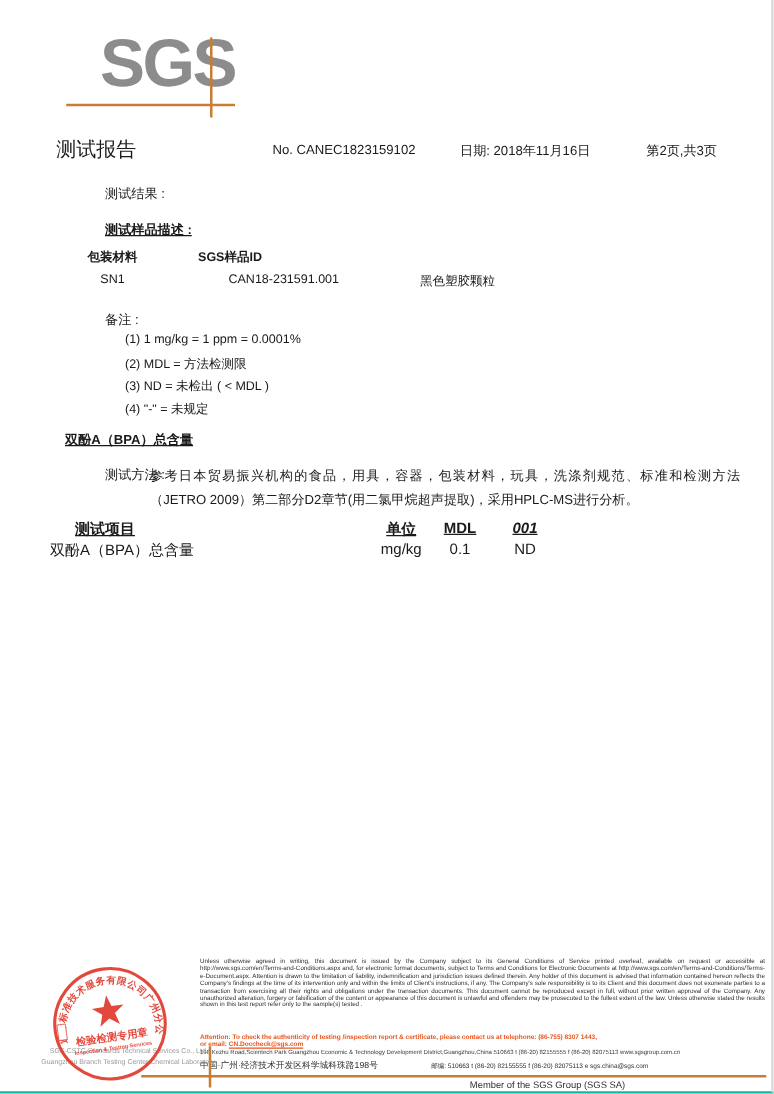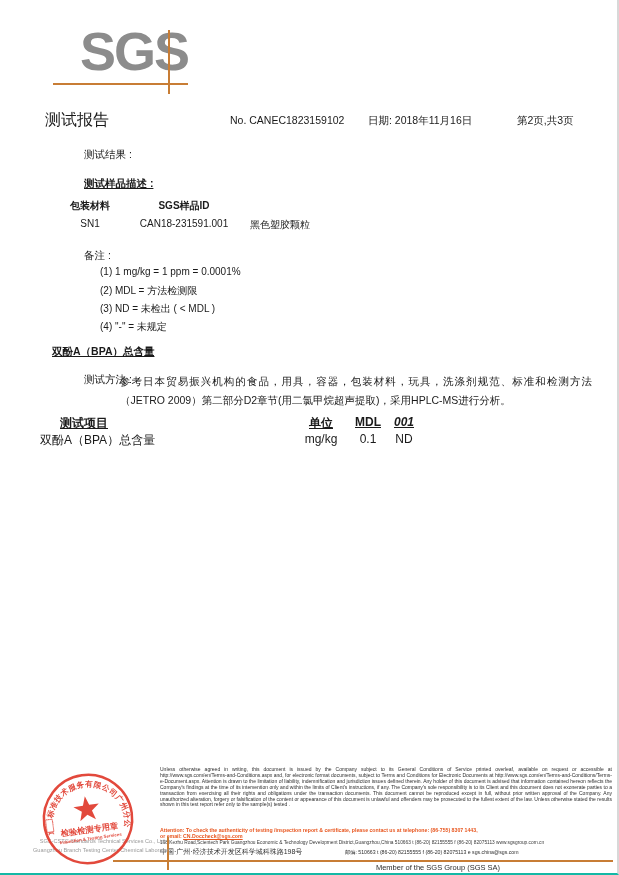--- a/index.html
+++ b/index.html
@@ -22,52 +22,52 @@
   
   .sgs-logo {
     left: 80px; top: 24px;
     font-size: 54px; font-weight: bold; letter-spacing: -2px;
     color: #8c8c8c; line-height: 1;
   }
   .logo-hline { left: 53px; top: 83px; width: 135px; height: 2px; background: #c87d35; }
   .logo-vline { left: 168px; top: 30px; width: 2px; height: 64px; background: #c87d35; }
 
   .report-title { left: 45px; top: 110px; font-size: 16px; font-weight: normal; }
-  .report-no   { left: 230px; top: 114px; font-size: 10.5px; }
+  .report-no   { left: 218px; top: 114px; font-size: 10.5px; }
   .report-date { left: 368px; top: 114px; font-size: 10.5px; text-align: center; }
   .page-info   { left: 517px; top: 114px; font-size: 10.5px; }
 
   
   .sec-label { font-size: 10.5px; color: #1a1a1a; margin-left: 32px; }
 
   .test-result-label { left: 52px; top: 148px; }
   .sample-desc-label { left: 52px; top: 177px; font-weight: bold; text-decoration: underline; }
 
   .sample-table { left: 52px; top: 199px; font-size: 10px; }
   .sample-row { display: flex; }
   .sample-row .c1 { width: 76px;  text-align: center; }
   .sample-row .c2 { width: 112px; text-align: center; }
   .sample-row .c3 { width: 190px; padding-left: 10px; }
   .sample-row.hdr { font-weight: bold; }
-  .sample-row + .sample-row { margin-top: 5px; }
+  .sample-row + .sample-row { margin-top: 5px; gap: 43px; }
 
   .notes-label { left: 52px; top: 249px; }
   .note-line { left: 100px; font-size: 10px; }
 
   .bpa-heading { left: 52px; top: 345px; font-size: 10.5px; font-weight: bold; text-decoration: underline; }
   .method-label { left: 52px; top: 373px; }
   .method-text { left: 120px; top: 372px; width: 472px; font-size: 10.5px; line-height: 19px; text-align: justify; }
 
   .result-table { left: 0; top: 415px; width: 619px; font-size: 12px; }
   .rt-row { position: relative; height: 17px; }
   .rt-item-h { position: absolute; left: 60px; font-weight: bold; text-decoration: underline; }
   .rt-item   { position: absolute; left: 40px; }
   .rt-unit { position: absolute; left: 298px; width: 46px; text-align: center; }
   .rt-mdl  { position: absolute; left: 348px; width: 40px; text-align: center; }
-  .rt-001  { position: absolute; left: 386px; width: 36px; text-align: center; }
+  .rt-001  { position: absolute; left: 402px; width: 36px; text-align: center; }
   .rt-row.hdr .rt-unit, .rt-row.hdr .rt-mdl { font-weight: bold; text-decoration: underline; }
   .rt-row.hdr .rt-001 { font-weight: bold; font-style: italic; text-decoration: underline; }
 
   
   .legal {
     left: 160px; top: 767px; width: 452px;
     font-size: 5px; line-height: 5.9px; text-align: justify;
     color: #2e2e2e;
   }
   .attention {

